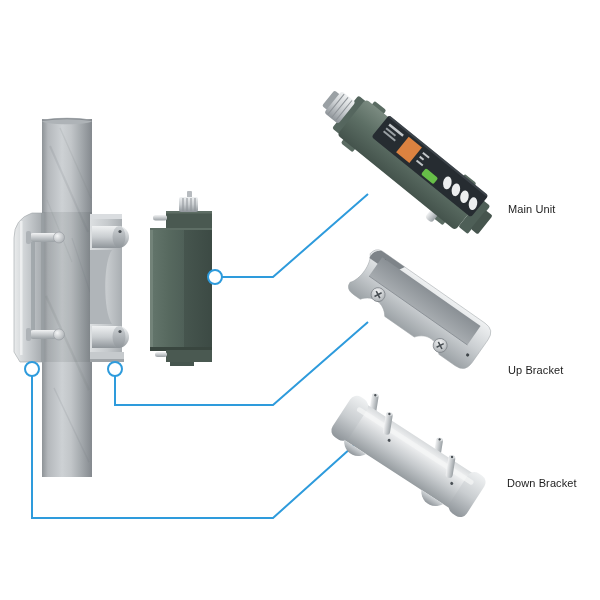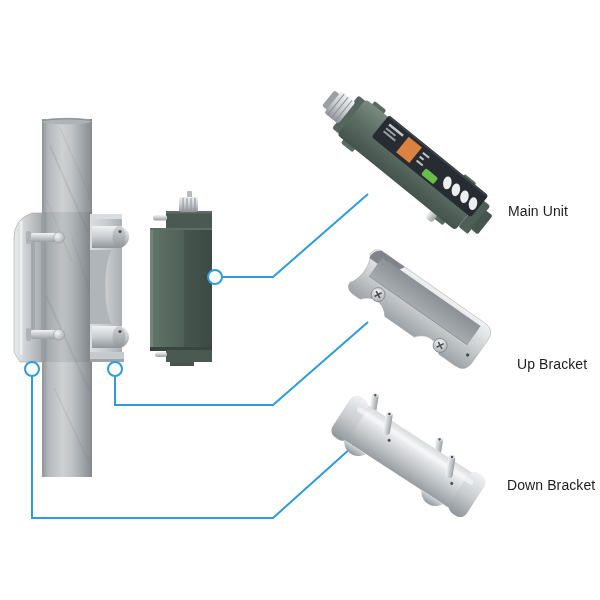--- a/index.html
+++ b/index.html
@@ -1,28 +1,28 @@
 <!DOCTYPE html>
 <html><head>
 <meta charset="utf-8">
 <style>
   html, body { margin:0; padding:0; background:#ffffff; }
   body { width:600px; height:600px; font-family:"Liberation Sans", sans-serif; }
   .stage { position:relative; width:600px; height:600px; background:#ffffff; overflow:hidden; }
   .stage svg { position:absolute; left:0; top:0; }
   .callout-label {
     position:absolute;
-    font-size:14px;
+    font-size:11px;
     font-weight:500;
     color:#1c1c1c;
     letter-spacing:0.1px;
     white-space:nowrap;
   }
   #label-main-unit   { left:508px; top:203px; }
-  #label-up-bracket  { left:508px; top:356px;margin-left:9px; }
+  #label-up-bracket  { left:508px; top:364px; }
   #label-down-bracket{ left:507px; top:477px; }
 </style>
 </head>
 <body>
 
 <div class="stage">
 
 <svg width="600" height="600" viewBox="0 0 600 600" xmlns="http://www.w3.org/2000/svg">
   <defs>
     <linearGradient id="gPole" x1="0" y1="0" x2="1" y2="0">

